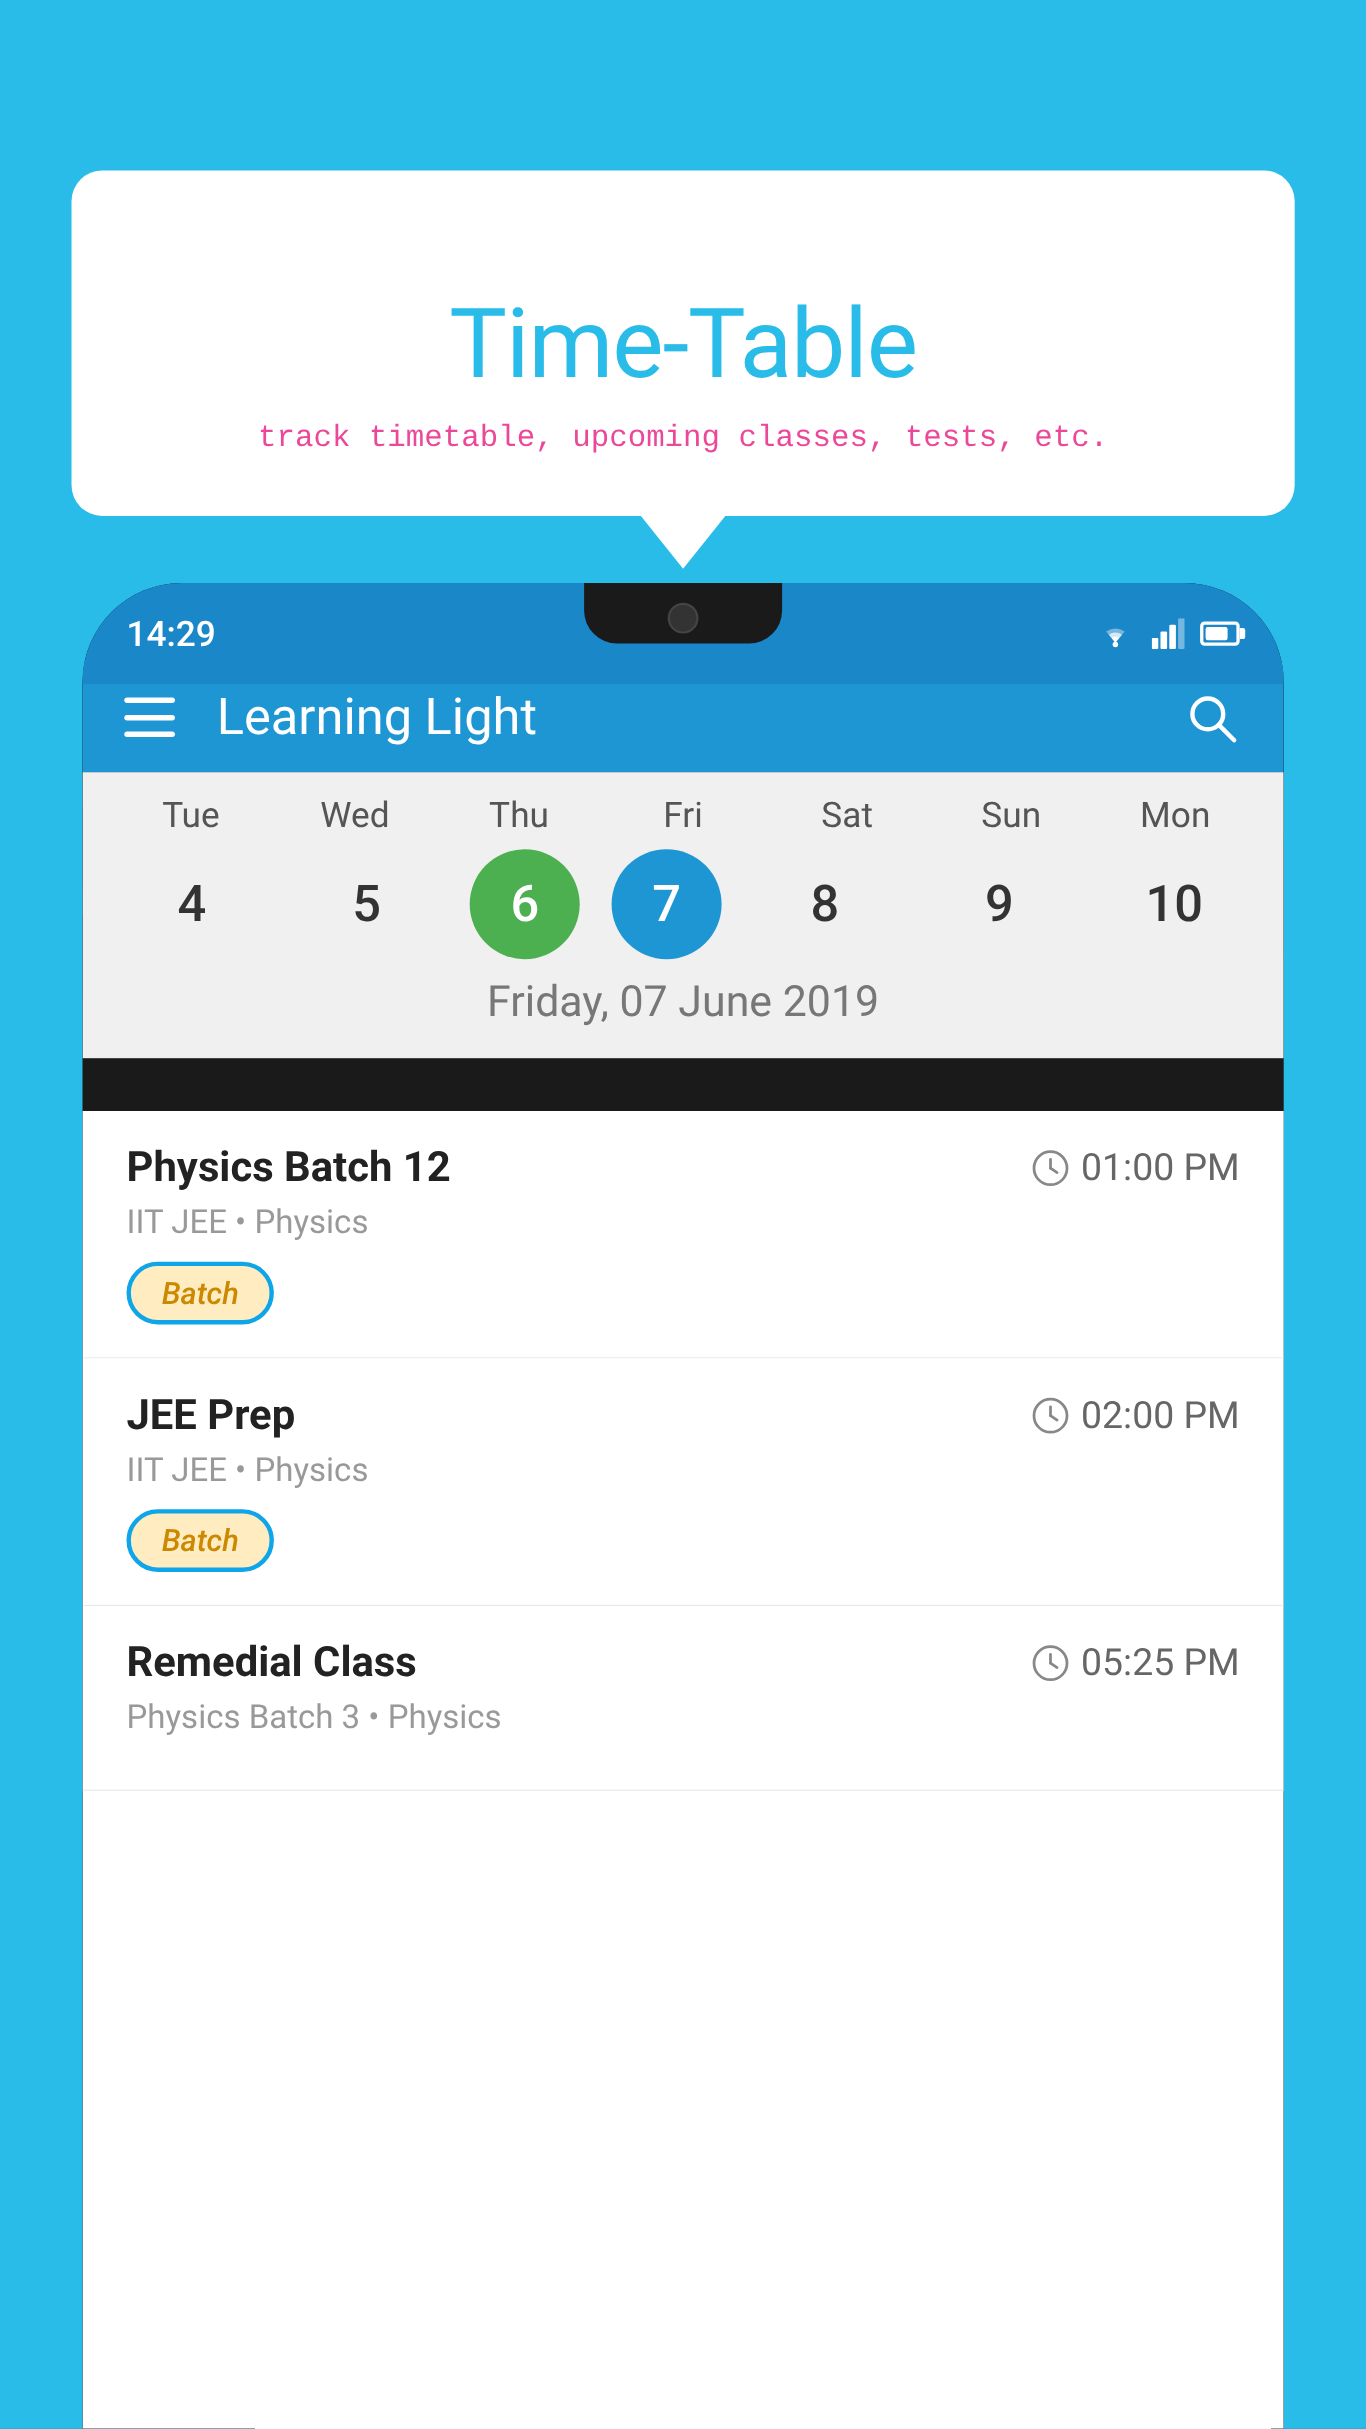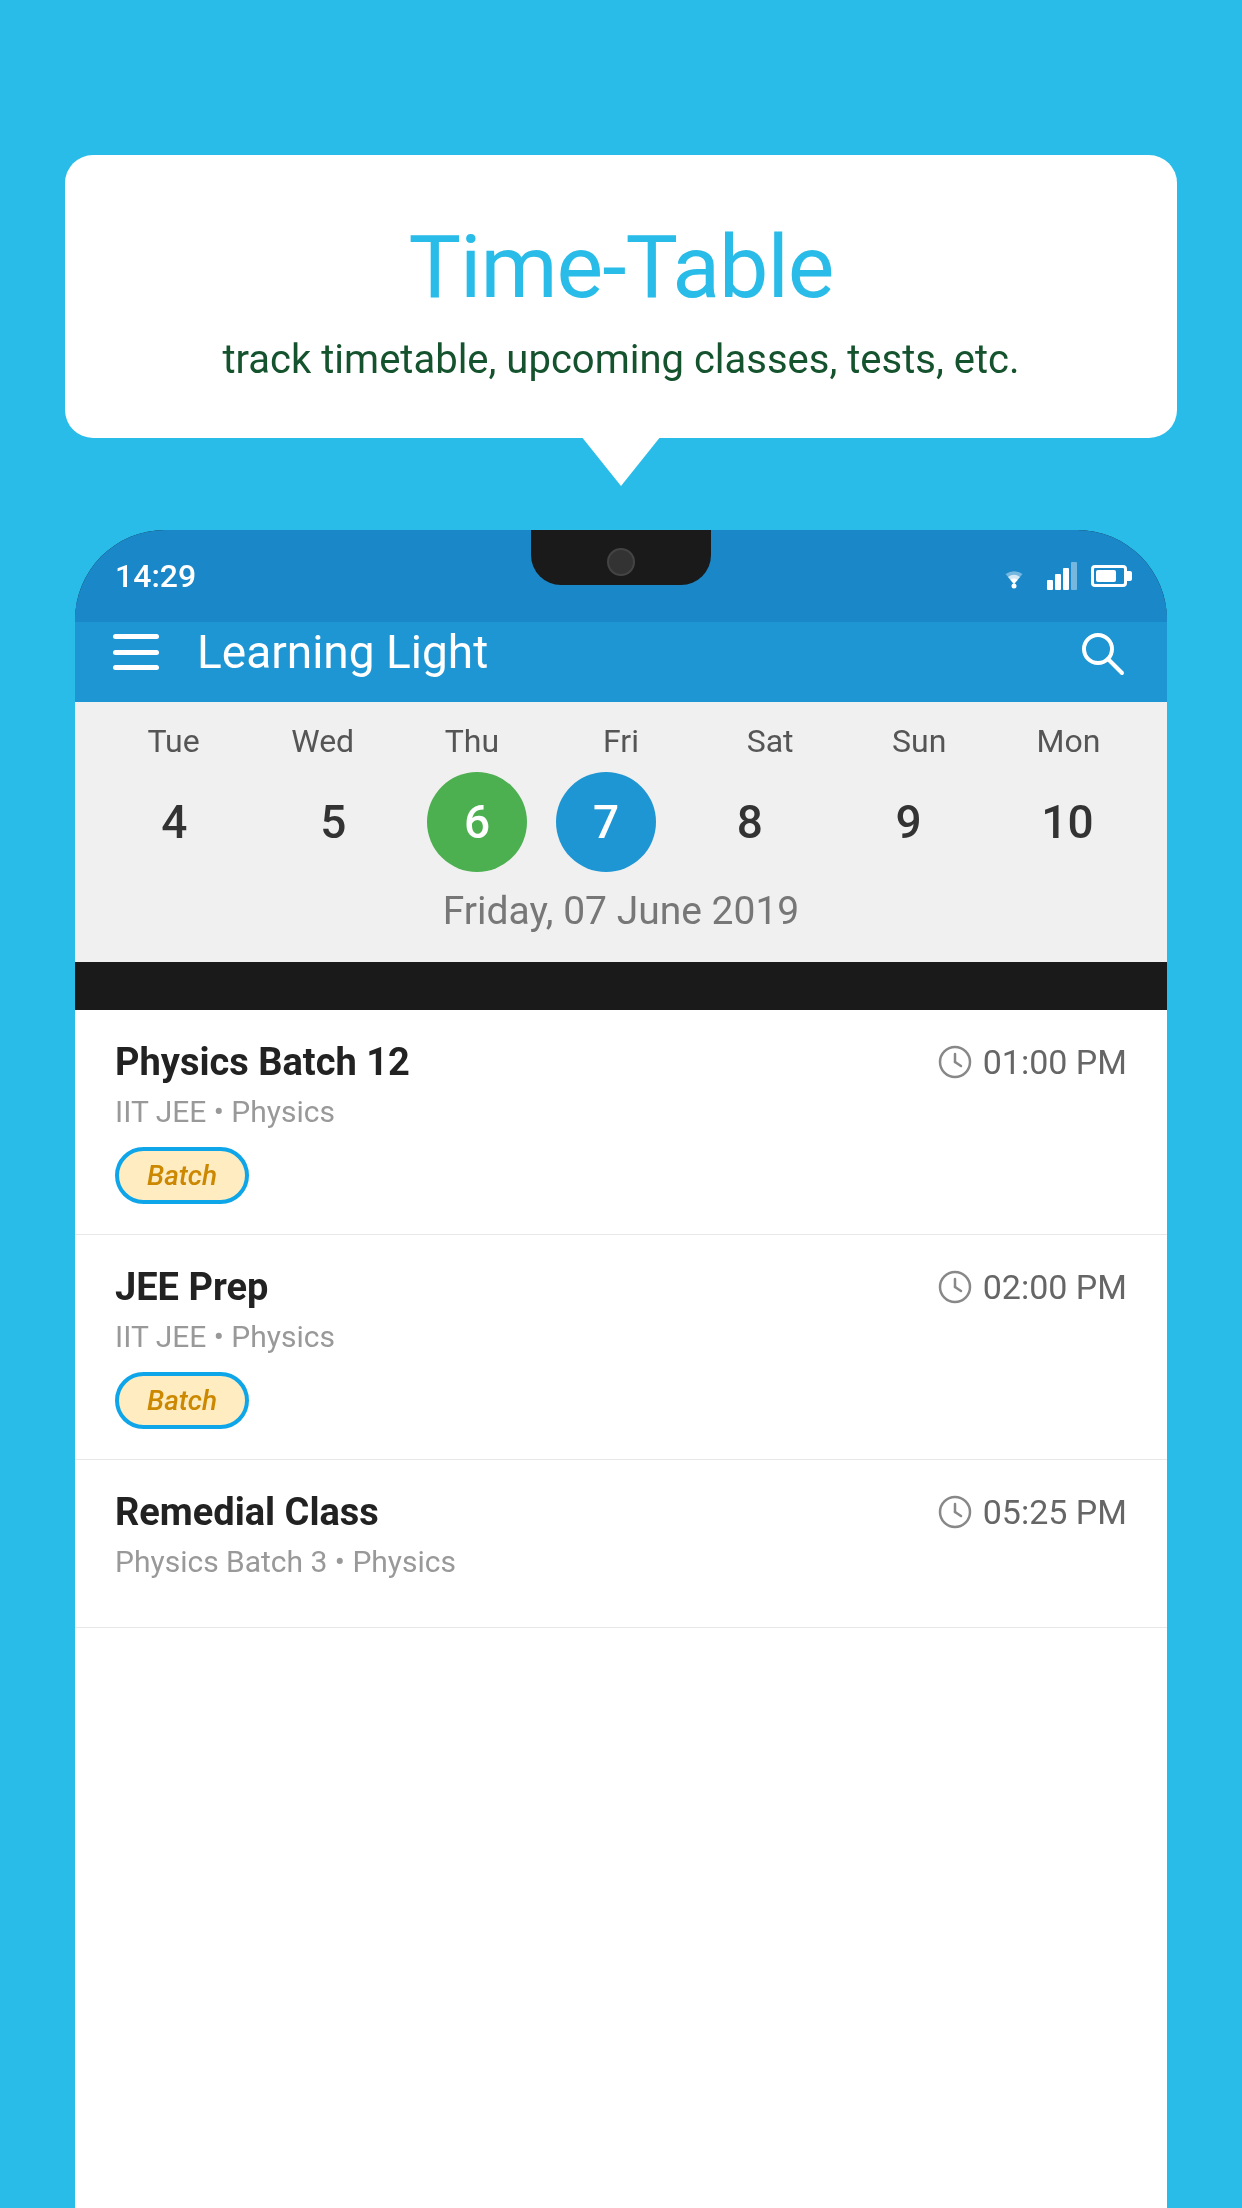--- a/index.html
+++ b/index.html
@@ -38,26 +38,28 @@
       border-right: 40px solid transparent;
       border-top: 50px solid white;
     }
 
     .tooltip-title {
       font-size: 88px;
       color: #29bce8;
       font-weight: 400;
       margin-bottom: 18px;
       letter-spacing: -1px;
+      margin-top: 47px;
     }
 
     .tooltip-subtitle {
-      font-size: 40px;
-      color: #14532d;
+      font-size: 28px;
+      color: #ec4899;
       font-weight: 400;
+      font-family: Liberation Mono, monospace;
     }
 
     
     .phone-frame {
       position: absolute;
       top: 530px;
       left: 75px;
       right: 75px;
       bottom: 0;
       background: #1a1a1a;

